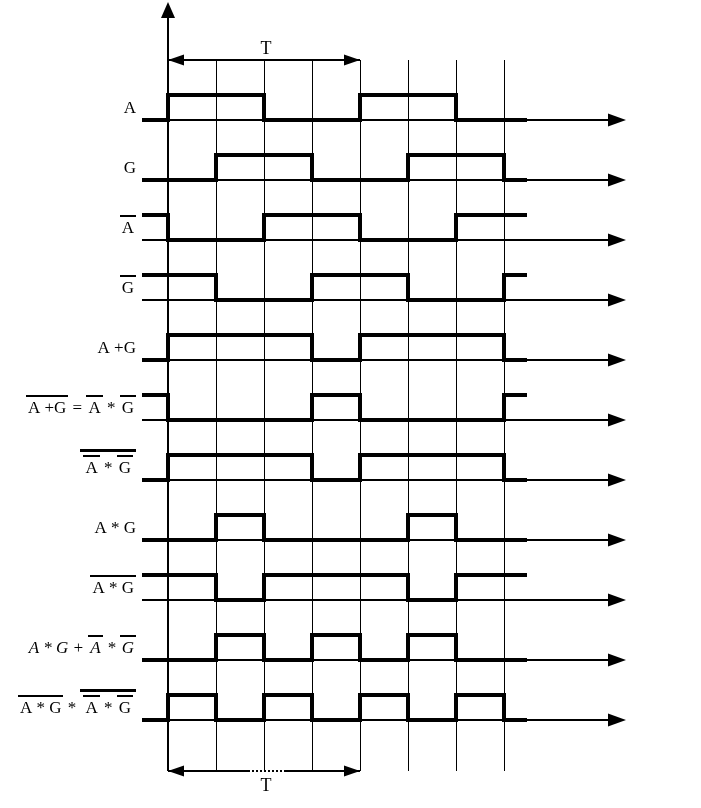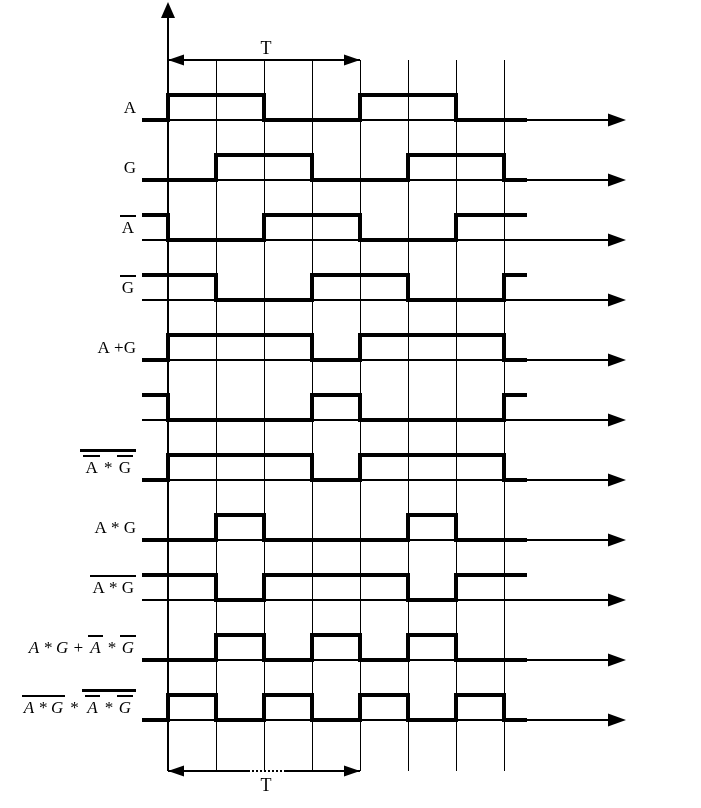--- a/index.html
+++ b/index.html
@@ -90,21 +90,22 @@
       <line x1="142" y1="720" x2="610" y2="720" stroke="#000000" stroke-width="1.2" shape-rendering="crispEdges"></line>
       <polygon points="608,713.5 608,726.5 626,720" fill="#000000"></polygon>
       <path d="M142,720H168V695H216V720H264V695H312V720H360V695H408V720H456V695H504V720H527" fill="none" stroke="#000000" stroke-width="4" stroke-linejoin="miter" shape-rendering="crispEdges"></path>
     </svg>
   <div id="labels">
       <div class="sig-label" style="bottom: 691px;"><span class="grp"><span class="tok">A</span></span></div>
       <div class="sig-label" style="bottom: 631px;"><span class="grp"><span class="tok">G</span></span></div>
       <div class="sig-label" style="bottom: 571px;"><span class="grp"><span class="tok bar">A</span></span></div>
       <div class="sig-label" style="bottom: 511px;"><span class="grp"><span class="tok bar">G</span></span></div>
       <div class="sig-label" style="bottom: 451px;"><span class="grp"><span class="tok">A&nbsp;+G</span></span></div>
+      <div class="sig-label" style="bottom: 391px;"><span class="grp"><span class="tok bar">A&nbsp;+G</span><span class="tok">&nbsp;=&nbsp;</span><span class="tok bar">A</span><span class="tok">&nbsp;*&nbsp;</span><span class="tok bar">G</span></span></div>
       <div class="sig-label" style="bottom: 331px;"><span class="grp longbar"><span class="tok bar">A</span><span class="tok">&nbsp;*&nbsp;</span><span class="tok bar">G</span></span></div>
       <div class="sig-label" style="bottom: 271px;"><span class="grp"><span class="tok">A&nbsp;*&nbsp;G</span></span></div>
       <div class="sig-label" style="bottom: 211px;"><span class="grp"><span class="tok bar">A&nbsp;*&nbsp;G</span></span></div>
       <div class="sig-label" style="bottom: 151px; font-style: italic;"><span class="grp"><span class="tok">A&nbsp;*&nbsp;G&nbsp;+&nbsp;</span><span class="tok bar">A</span><span class="tok">&nbsp;*&nbsp;</span><span class="tok bar">G</span></span></div>
-      <div class="sig-label" style="bottom: 91px; font-style: italic;"><span class="grp"><span class="tok bar">A&nbsp;*&nbsp;G</span><span class="tok">&nbsp;*&nbsp;</span></span><span class="grp longbar"><span class="tok bar">A</span><span class="tok">&nbsp;*&nbsp;</span><span class="tok bar">G</span></span></div>
+      <div class="sig-label" style="bottom: 91px;"><span class="grp"><span class="tok bar">A&nbsp;*&nbsp;G</span><span class="tok">&nbsp;*&nbsp;</span></span><span class="grp longbar"><span class="tok bar">A</span><span class="tok">&nbsp;*&nbsp;</span><span class="tok bar">G</span></span></div>
     </div>
   <div class="t-label" style="left:246px; top:38px;">T</div>
   <div class="t-label" style="left:246px; top:775px;">T</div>
 </div>
 
 </body></html>

